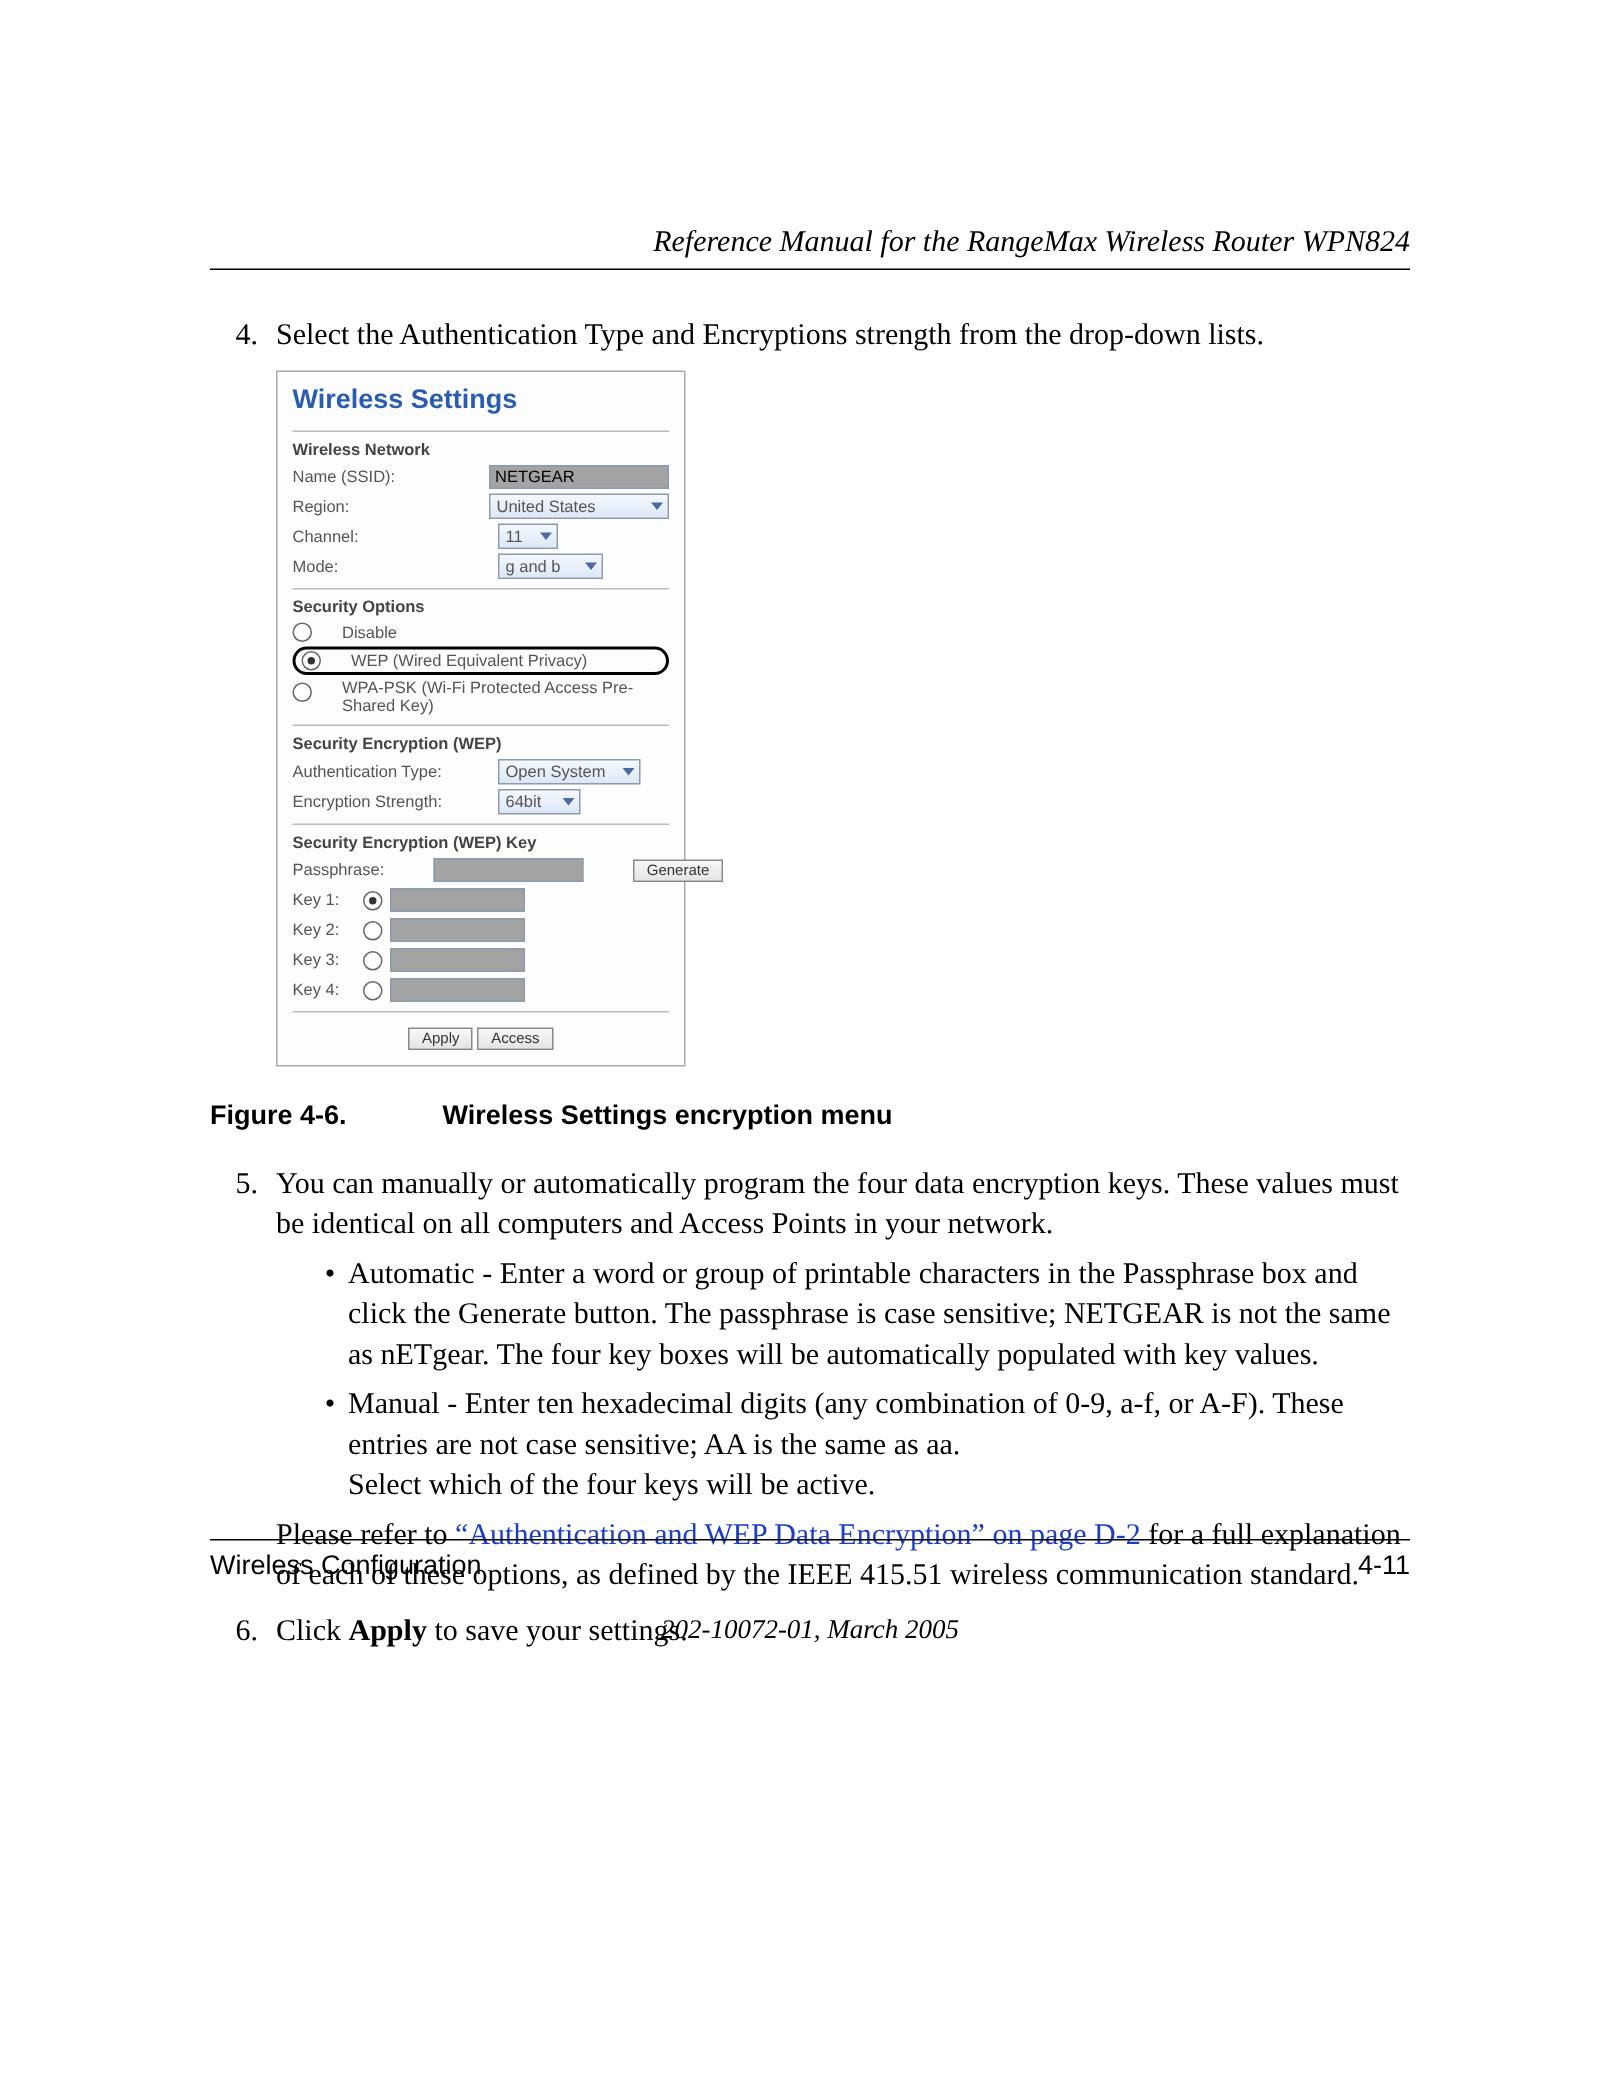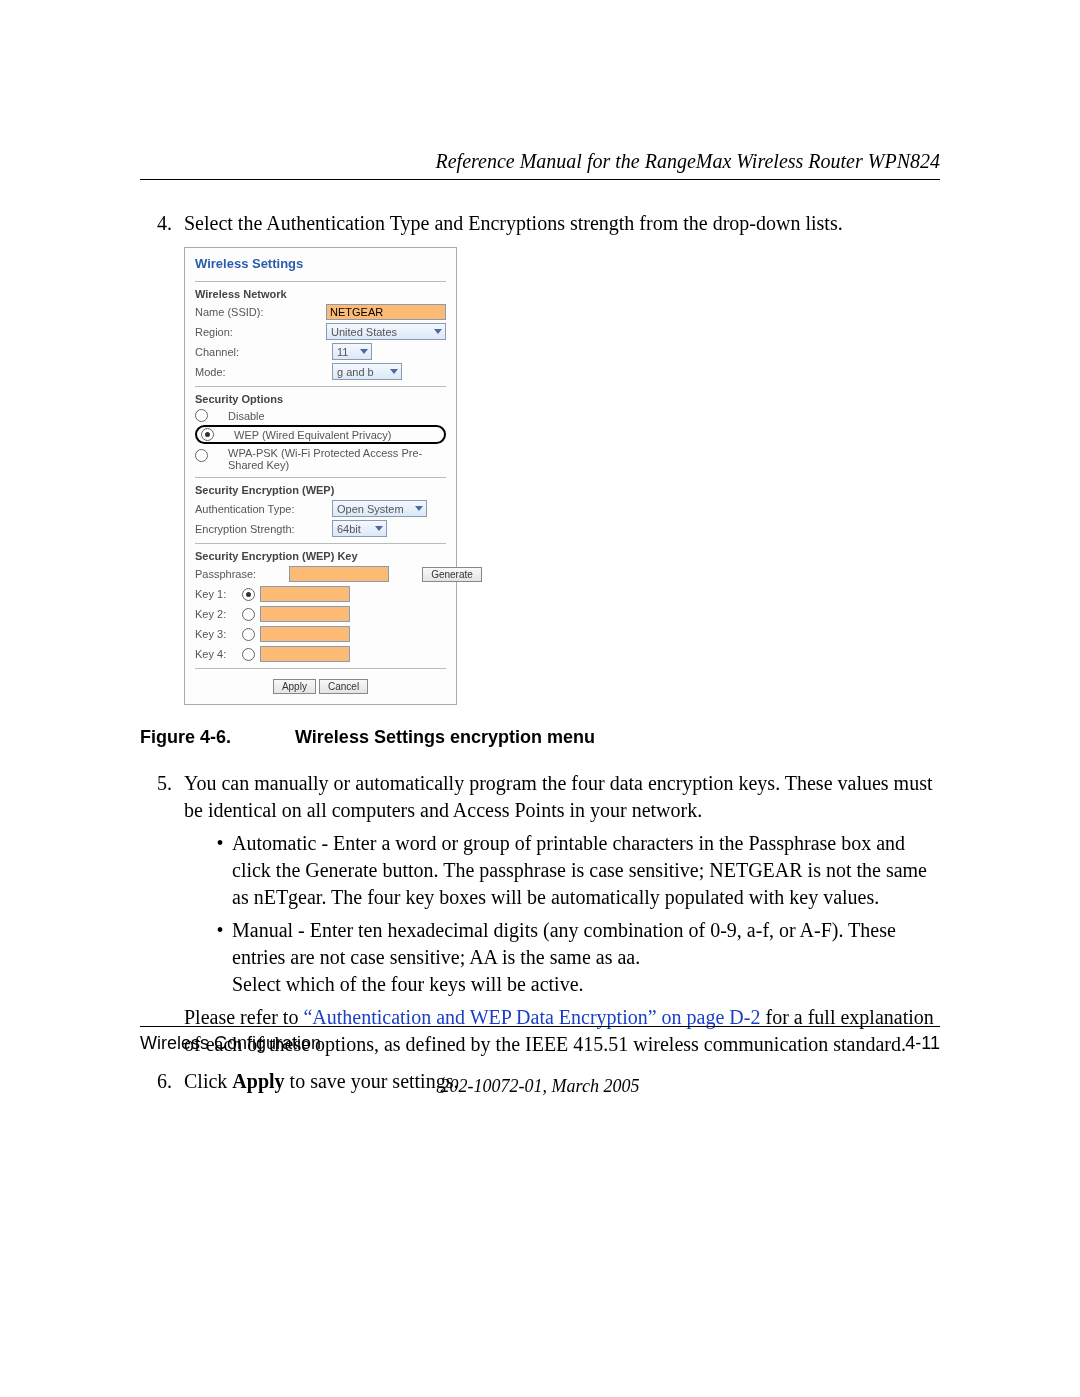--- a/index.html
+++ b/index.html
@@ -101,21 +101,21 @@
     border: 1px solid #aaa;
     background: #fdfdfd;
     font-family: Arial, Helvetica, sans-serif;
     font-size: 11px;
     color: #555;
     padding: 8px 10px 10px 10px;
   }
   .panel-title {
     color: #2a5db0;
     font-weight: bold;
-    font-size: 13px;
+    font-size: 18px;
     margin-bottom: 10px;
   }
   .sec-rule {
     border: none;
     border-top: 1px solid #bbb;
     margin: 6px 0;
   }
   .sec-head {
     font-weight: bold;
     color: #444;
@@ -126,21 +126,21 @@
     align-items: center;
     margin: 3px 0;
     gap: 27px;
   }
   .frow .lab { width: 110px; }
   .frow .val { flex: 1; }
   .txtin {
     font-family: Arial, Helvetica, sans-serif;
     font-size: 11px;
     border: 1px solid #8a9bb0;
-    background: #fdba74;
+    background: #a3a3a3;
     padding: 1px 3px;
     height: 16px;
     box-sizing: border-box;
   }
   .sel {
     font-family: Arial, Helvetica, sans-serif;
     font-size: 11px;
     border: 1px solid #8a9bb0;
     background: linear-gradient(#f4f8ff,#dce8f7);
     padding: 0 16px 0 4px;
@@ -303,21 +303,21 @@
       </div>
       <div class="key-row">
         <span class="klab">Key 4:</span>
         <span class="radio"></span>
         <input class="txtin" style="width: 90px;">
       </div>
 
       <hr class="sec-rule">
       <div class="btnrow">
         <button class="btn">Apply</button>
-        <button class="btn">Cancel</button>
+        <button class="btn">Access</button>
       </div>
     </div>
   </div>
 
   <div class="figure-caption">
     <span class="cap-label">Figure 4-6.</span>
     <span>Wireless Settings encryption menu</span>
   </div>
 
   <div class="step-row">

